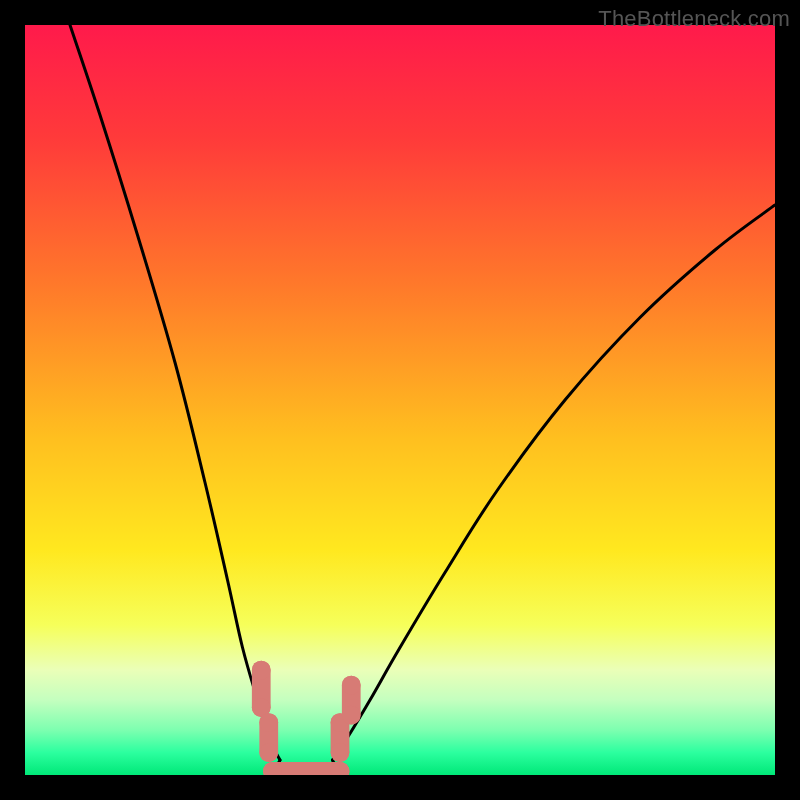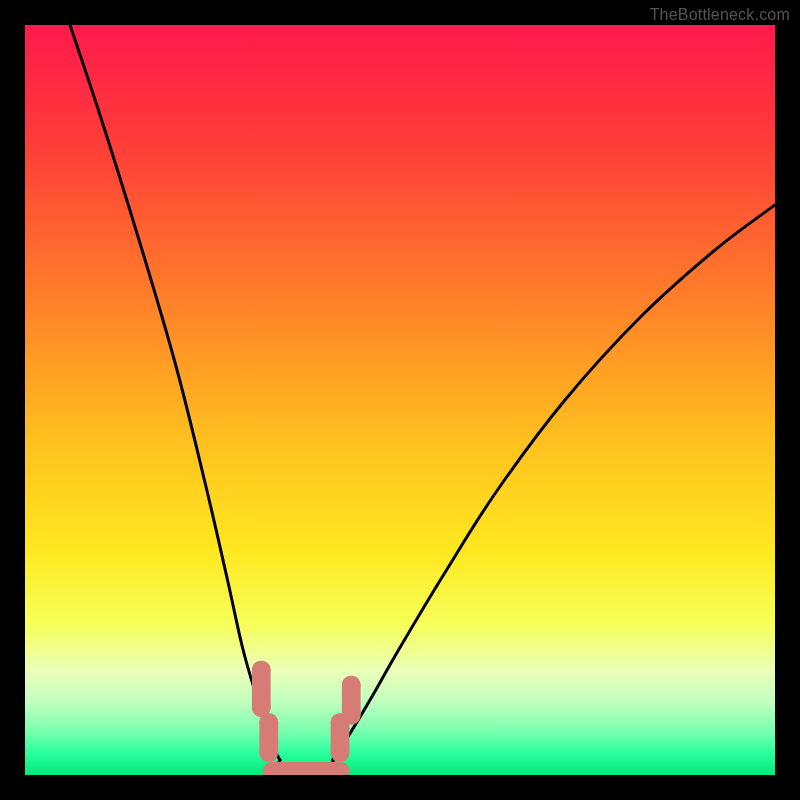--- a/index.html
+++ b/index.html
@@ -15,21 +15,21 @@
     position: relative;
     width: 800px;
     height: 800px;
     background: #000;
   }
   .watermark {
     position: absolute;
     top: 6px;
     right: 10px;
     color: #555;
-    font-size: 16px;
+    font-size: 22px;
     font-weight: 500;
     z-index: 10;
     letter-spacing: 0.2px;
   }
   .plot-area {
     position: absolute;
     left: 25px;
     top: 25px;
     width: 750px;
     height: 750px;

